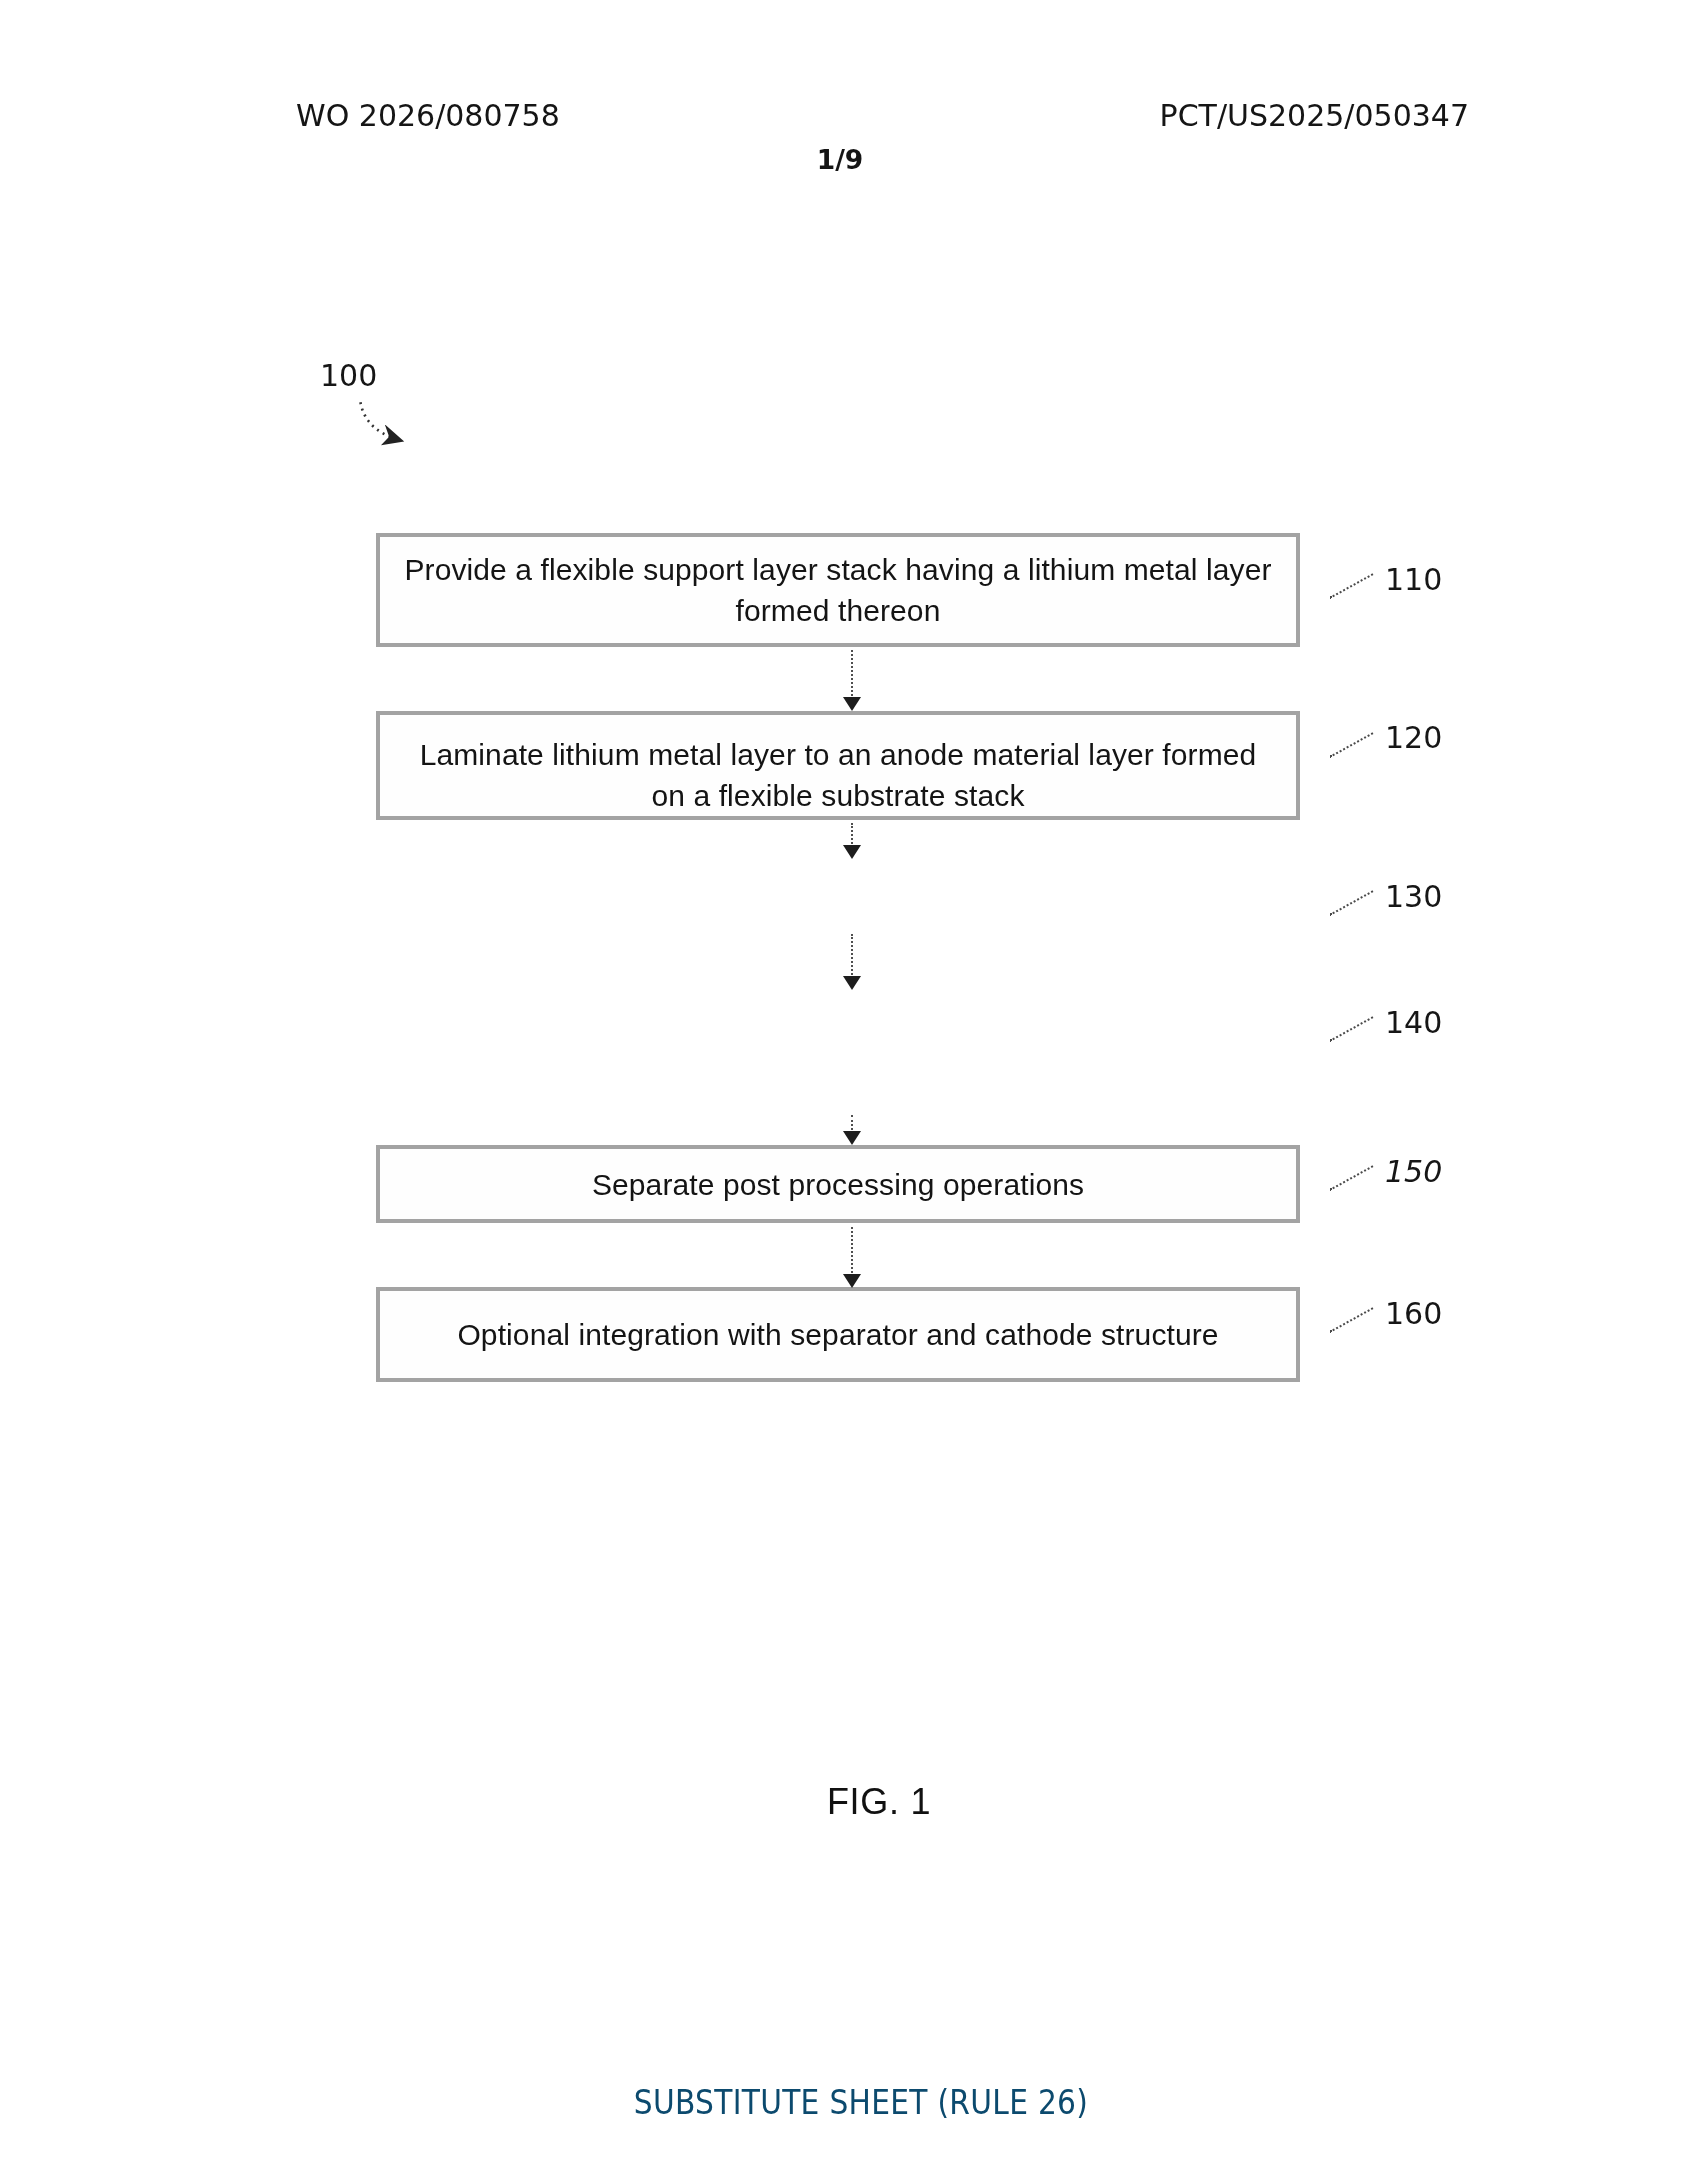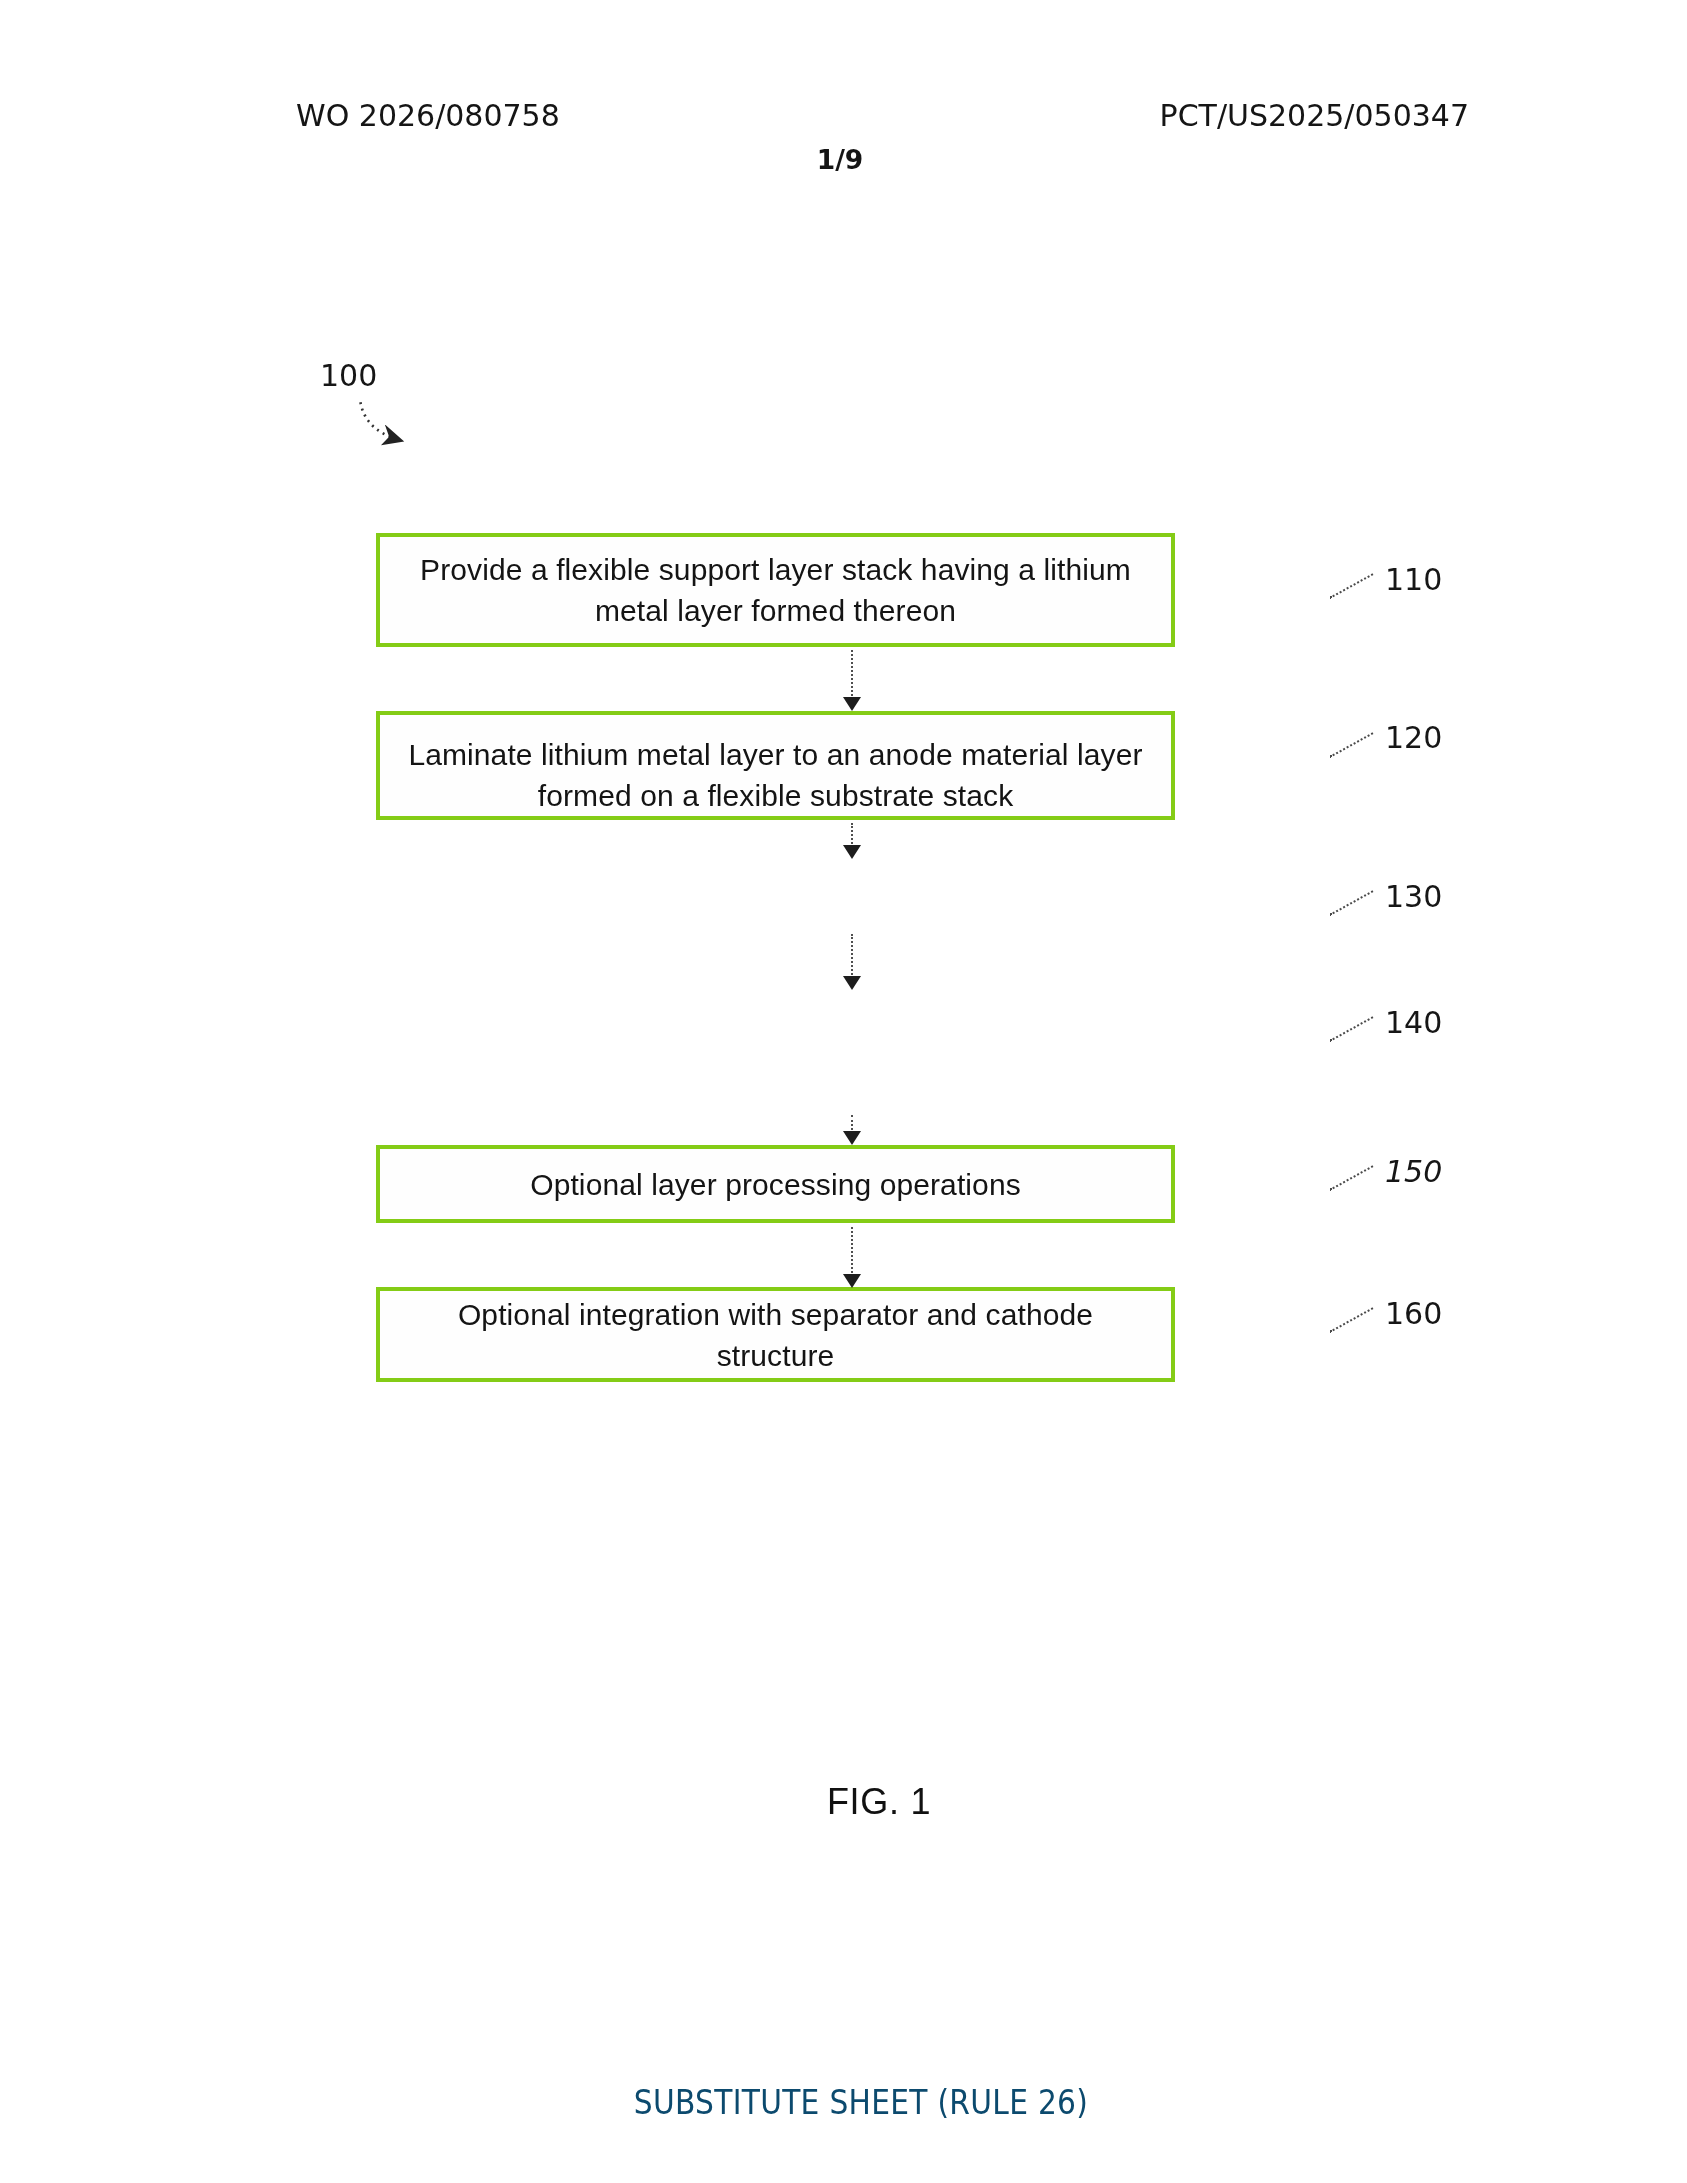--- a/index.html
+++ b/index.html
@@ -38,22 +38,22 @@
   }
   .diagram-label {
     position: absolute;
     font-family: "DejaVu Sans", sans-serif;
     font-size: 30px;
     color: #161616;
   }
   .step-box {
     position: absolute;
     left: 376px;
-    width: 799px;
-    border: 4px solid #84cc16;
+    width: 924px;
+    border: 4px solid #a3a3a3;
     background: #fefefe;
     display: flex;
     align-items: center;
     justify-content: center;
     text-align: center;
     padding: 0 22px;
   }
   .step-text {
     font-size: 30px;
     line-height: 41px;
@@ -134,21 +134,21 @@
     <path d="M 25 20 C 30 48, 48 66, 80 76" fill="none" stroke="#333333" stroke-width="4" stroke-dasharray="3 7" marker-end="url(#ah)"></path>
   </svg>
 
   <div class="step-box" style="top:533px; height:114px;">
     <div class="step-text">Provide a flexible support layer stack having a lithium metal layer formed thereon</div>
   </div>
   <div class="step-box" style="top:711px; height:109px;align-items:flex-end;">
     <div class="step-text">Laminate lithium metal layer to an anode material layer formed on a flexible substrate stack</div>
   </div>
   <div class="step-box" style="top:1145px; height:78px;">
-    <div class="step-text">Optional layer processing operations</div>
+    <div class="step-text">Separate post processing operations</div>
   </div>
   <div class="step-box" style="top:1287px; height:95px;">
     <div class="step-text">Optional integration with separator and cathode structure</div>
   </div>
 
   <div class="connector" style="top:650px; height:61px;">
     <div class="connector-line"></div>
     <div class="connector-head"></div>
   </div>
   <div class="connector" style="top:823px; height:36px;">

